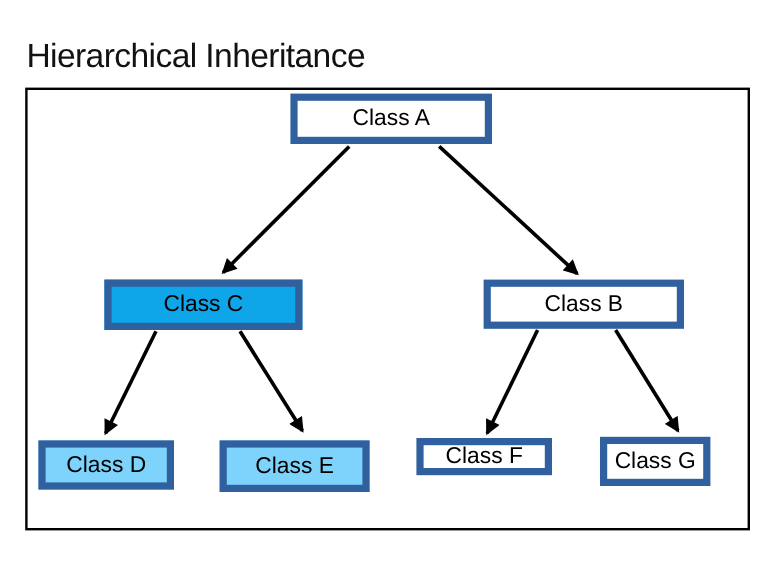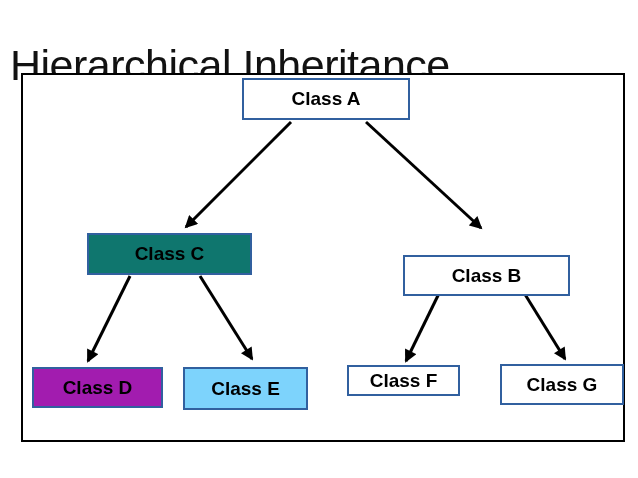--- a/index.html
+++ b/index.html
@@ -9,23 +9,23 @@
   }
   body {
     position: relative;
     width: 638px;
     height: 478px;
     overflow: hidden;
     font-family: "Liberation Sans", sans-serif;
   }
   .page-title {
     position: absolute;
-    left: 10px;
+    left: 22px;
     top: 13px;
-    font-size: 43px;
+    font-size: 28px;
     font-weight: 400;
     letter-spacing: -0.5px;
     line-height: 1.1;
     white-space: nowrap;
   }
   .frame {
     position: absolute;
     left: 21px;
     top: 73px;
     width: 604px;
@@ -39,28 +39,27 @@
     left: 0;
     top: 0;
     width: 638px;
     height: 478px;
     pointer-events: none;
   }
   .node {
     position: absolute;
     box-sizing: border-box;
     background: #ffffff;
-    border: 2px solid #737373;
+    border: 6px solid #737373;
     display: flex;
     align-items: center;
     justify-content: center;
     font-size: 19px;
     color: #000000;
     white-space: nowrap;
-    font-weight: bold;
   }
 </style>
 </head>
 <body>
 
 <h1 class="page-title" style="color: rgb(18, 18, 18);">Hierarchical Inheritance</h1>
 
 <div class="frame" style="border-color: rgb(0, 0, 0);"></div>
 
 <svg class="arrows" viewBox="0 0 638 478" xmlns="http://www.w3.org/2000/svg">
@@ -74,19 +73,19 @@
       <line x1="366" y1="122" x2="481" y2="228" stroke="#000000" stroke-width="3" marker-end="url(#arrowhead)"></line>
       <line x1="130" y1="276" x2="88" y2="361" stroke="#000000" stroke-width="3" marker-end="url(#arrowhead)"></line>
       <line x1="200" y1="276" x2="252" y2="359" stroke="#000000" stroke-width="3" marker-end="url(#arrowhead)"></line>
       <line x1="448" y1="275" x2="406" y2="361" stroke="#000000" stroke-width="3" marker-end="url(#arrowhead)"></line>
       <line x1="513" y1="275" x2="565" y2="359" stroke="#000000" stroke-width="3" marker-end="url(#arrowhead)"></line>
     </g>
 </svg>
 
 <div id="node-layer">
     <div class="node" style="left: 242px; top: 78px; width: 168px; height: 42px; border-color: rgb(49, 96, 159); background: rgb(255, 255, 255); color: rgb(0, 0, 0);">Class A</div>
-    <div class="node" style="left: 87px; top: 233px; width: 165px; height: 42px; border-color: rgb(49, 96, 159); background: #0f766e; color: rgb(0, 0, 0);">Class C</div>
-    <div class="node" style="left: 403px; top: 233px; width: 167px; height: 41px; border-color: rgb(49, 96, 159); background: rgb(255, 255, 255); color: rgb(0, 0, 0); margin-top: 22px;">Class B</div>
-    <div class="node" style="left: 32px; top: 367px; width: 131px; height: 41px; border-color: rgb(49, 96, 159); background: #a21caf; color: rgb(0, 0, 0);">Class D</div>
+    <div class="node" style="left: 87px; top: 233px; width: 165px; height: 42px; border-color: rgb(49, 96, 159); background: #0ea5e9; color: rgb(0, 0, 0);">Class C</div>
+    <div class="node" style="left: 403px; top: 233px; width: 167px; height: 41px; border-color: rgb(49, 96, 159); background: rgb(255, 255, 255); color: rgb(0, 0, 0);">Class B</div>
+    <div class="node" style="left: 32px; top: 367px; width: 113px; height: 41px; border-color: rgb(49, 96, 159); background: #7dd3fc; color: rgb(0, 0, 0);">Class D</div>
     <div class="node" style="left: 183px; top: 367px; width: 125px; height: 43px; border-color: rgb(49, 96, 159); background: #7dd3fc; color: rgb(0, 0, 0);">Class E</div>
     <div class="node" style="left: 347px; top: 365px; width: 113px; height: 31px; border-color: rgb(49, 96, 159); background: rgb(255, 255, 255); color: rgb(0, 0, 0);">Class F</div>
-    <div class="node" style="left: 500px; top: 364px; width: 124px; height: 41px; border-color: rgb(49, 96, 159); background: rgb(255, 255, 255); color: rgb(0, 0, 0);">Class G</div>
+    <div class="node" style="left: 500px; top: 364px; width: 92px; height: 41px; border-color: rgb(49, 96, 159); background: rgb(255, 255, 255); color: rgb(0, 0, 0);">Class G</div>
   </div>
 
 </body></html>

